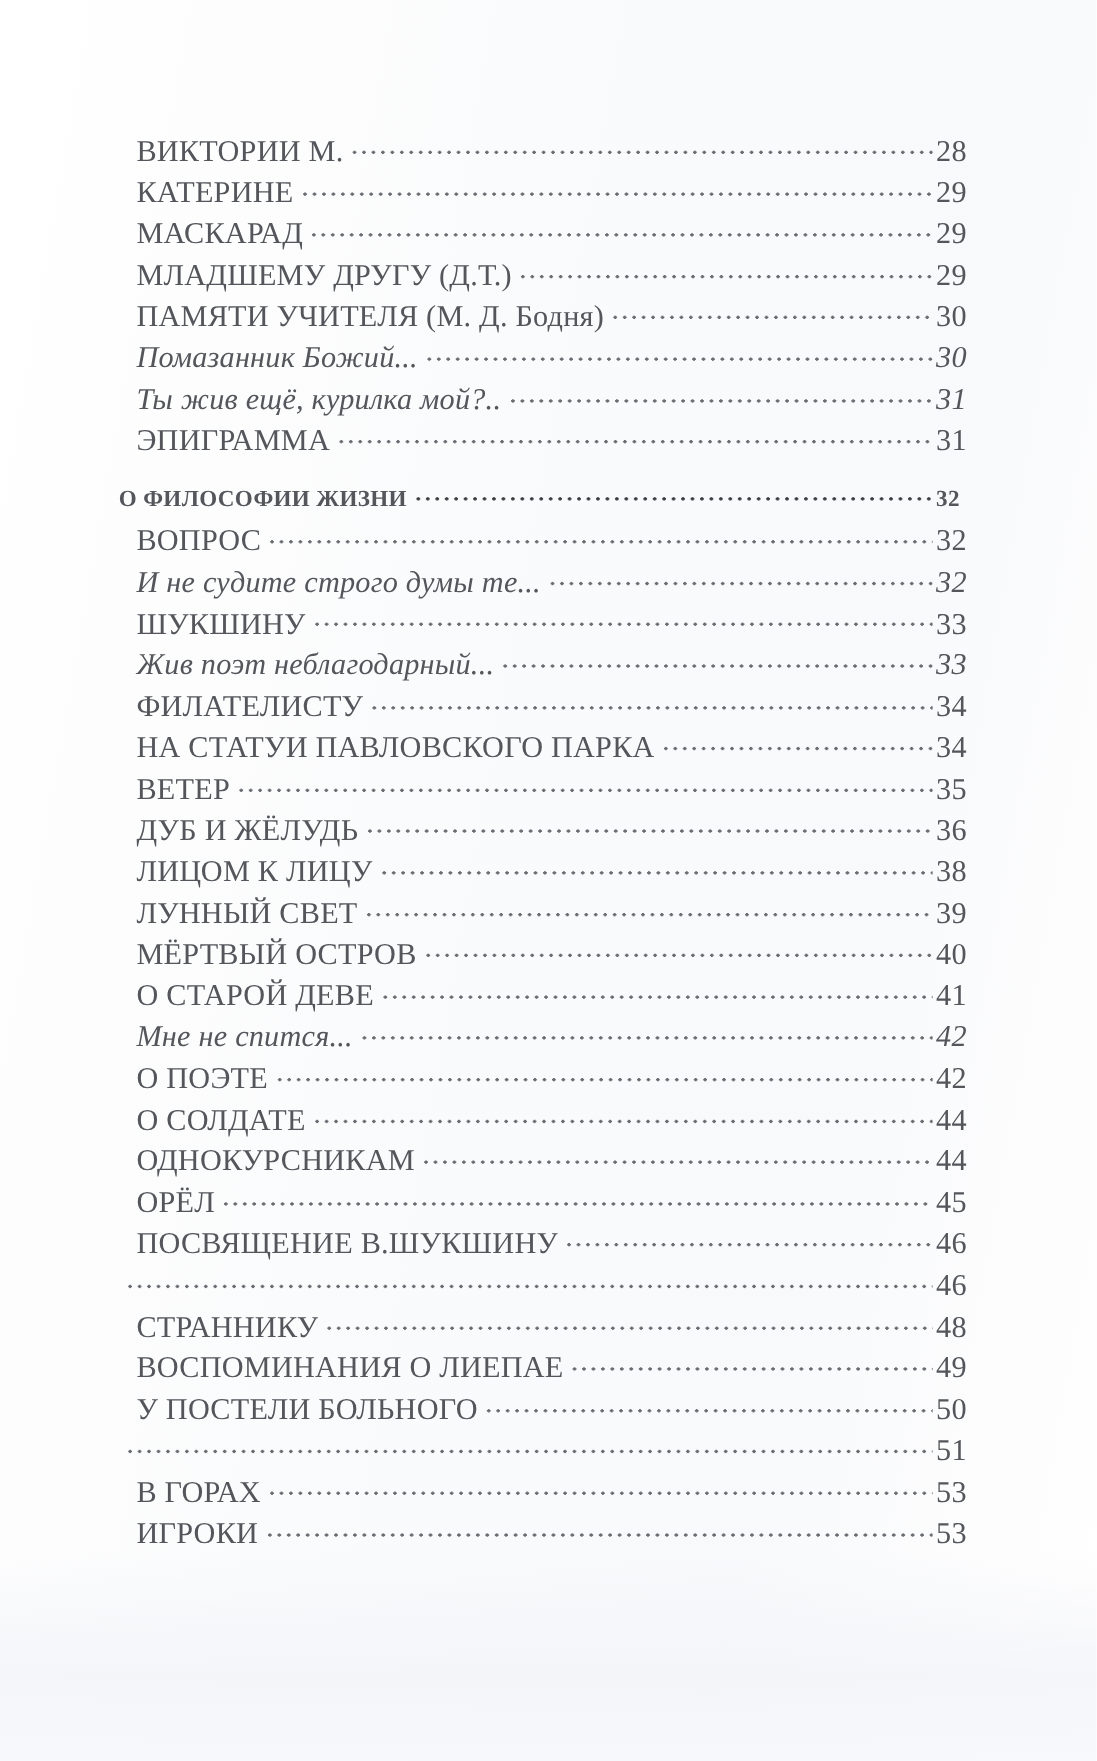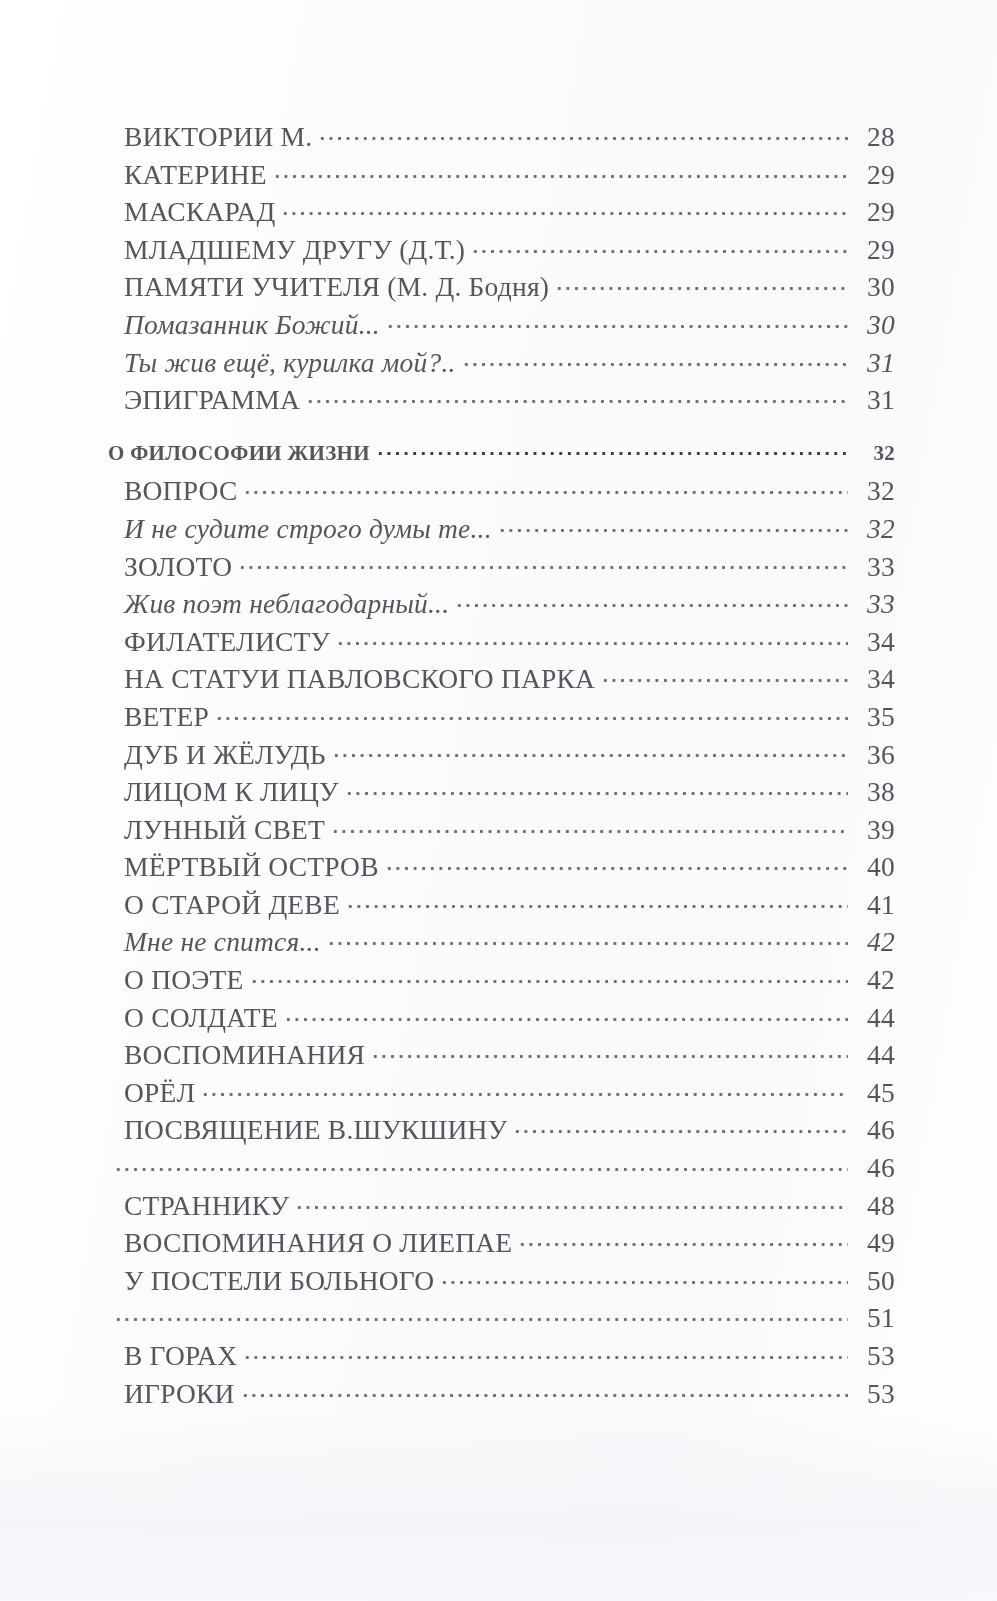--- a/index.html
+++ b/index.html
@@ -97,21 +97,21 @@
     background-size: 8.6px 3px;
     background-repeat: repeat-x;
     background-position: left bottom;
   }
   .toc-entry.section .entry-leader::before {
     background-image: radial-gradient(circle, #3c3e44 1.5px, rgba(255,255,255,0) 1.75px);
   }
 
   .entry-page {
     flex: 0 0 auto;
-    text-align: right;
+    text-align: left;
     min-width: 44px;
     padding-left: 2px;
     font-variant-numeric: lining-nums;
   }
 
   
   .entry-title { font-stretch: normal; }
 </style>
 </head>
 <body>
@@ -169,21 +169,21 @@
       <span class="entry-title">ВОПРОС</span>
       <span class="entry-leader"></span>
       <span class="entry-page">32</span>
     </div>
     <div class="toc-entry italic level-2">
       <span class="entry-title">И не судите строго думы те...</span>
       <span class="entry-leader"></span>
       <span class="entry-page">32</span>
     </div>
     <div class="toc-entry level-2">
-      <span class="entry-title">ЗОЛОТО</span>
+      <span class="entry-title">ШУКШИНУ</span>
       <span class="entry-leader"></span>
       <span class="entry-page">33</span>
     </div>
     <div class="toc-entry italic level-2">
       <span class="entry-title">Жив поэт неблагодарный...</span>
       <span class="entry-leader"></span>
       <span class="entry-page">33</span>
     </div>
     <div class="toc-entry level-2">
       <span class="entry-title">ФИЛАТЕЛИСТУ</span>
@@ -234,21 +234,21 @@
       <span class="entry-title">О ПОЭТЕ</span>
       <span class="entry-leader"></span>
       <span class="entry-page">42</span>
     </div>
     <div class="toc-entry level-2">
       <span class="entry-title">О СОЛДАТЕ</span>
       <span class="entry-leader"></span>
       <span class="entry-page">44</span>
     </div>
     <div class="toc-entry level-2">
-      <span class="entry-title">ВОСПОМИНАНИЯ</span>
+      <span class="entry-title">ОДНОКУРСНИКАМ</span>
       <span class="entry-leader"></span>
       <span class="entry-page">44</span>
     </div>
     <div class="toc-entry level-2">
       <span class="entry-title">ОРЁЛ</span>
       <span class="entry-leader"></span>
       <span class="entry-page">45</span>
     </div>
     <div class="toc-entry level-2">
       <span class="entry-title">ПОСВЯЩЕНИЕ В.ШУКШИНУ</span>

